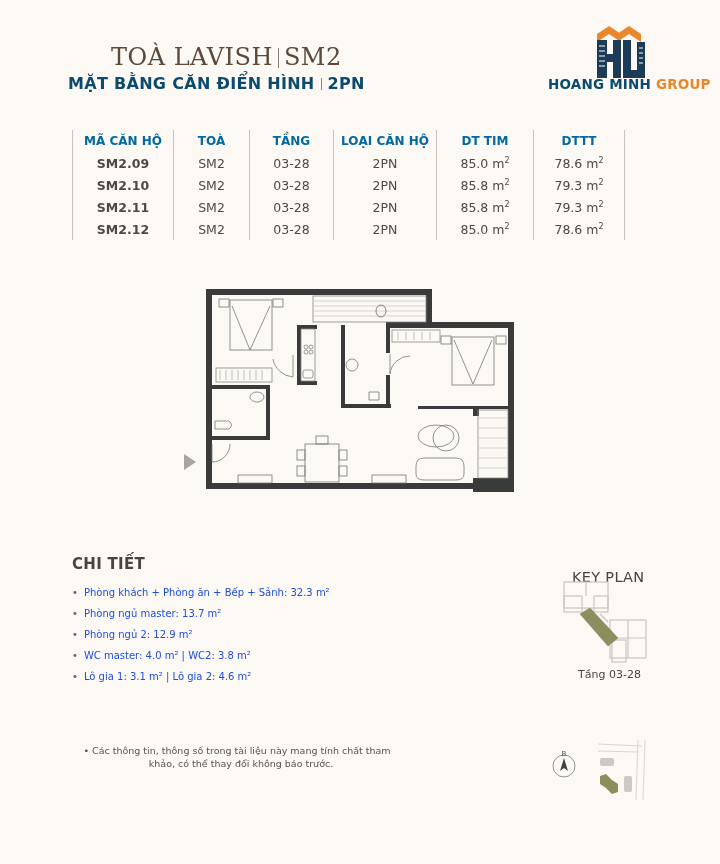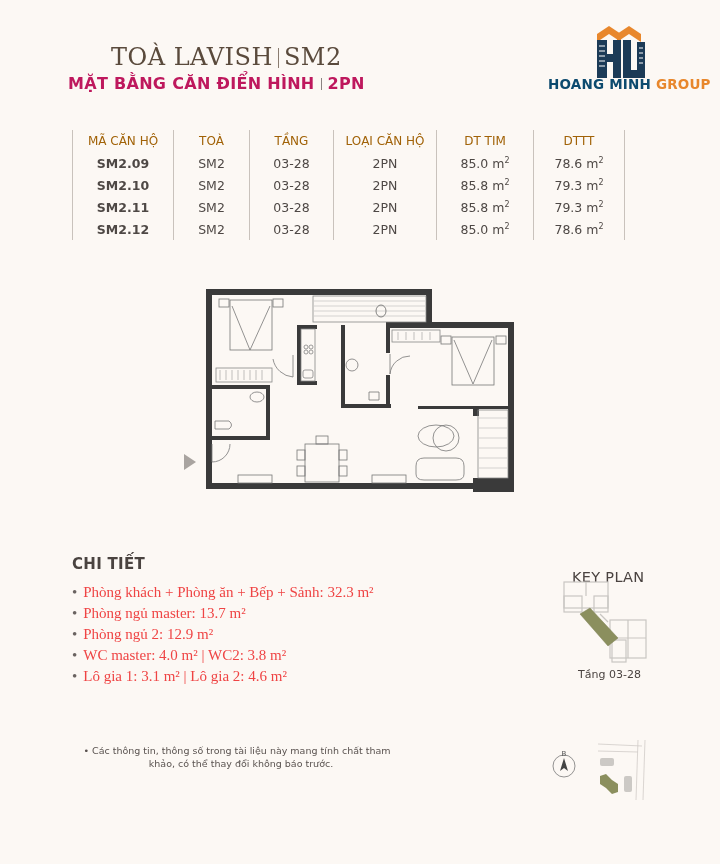--- a/index.html
+++ b/index.html
@@ -6,43 +6,43 @@
   body {
     width:720px; height:864px; background:#fcf8f4; position:relative; overflow:hidden;
     font-family:"DejaVu Sans", sans-serif; color:#4a4340;
   }
   .title1 {
     position:absolute; left:68px; top:43px; font-family:"DejaVu Serif", serif;
     font-size:24px; color:#5a4a3c; letter-spacing:0.5px; white-space:nowrap;margin-left:43px;
   }
   .title1 .sep { display:inline-block; width:1px; height:20px; background:#8a7c70; vertical-align:-3px; margin:0 5px; }
   .title2 {
-    position:absolute; left:68px; top:74px; font-size:16px; font-weight:bold; color:#be185d;
+    position:absolute; left:68px; top:74px; font-size:16px; font-weight:bold; color:#0c4a6e;
     letter-spacing:0.3px; white-space:nowrap;
   }
   .title2 .sep { display:inline-block; width:1px; height:12px; background:#8a8380; vertical-align:-1px; margin:0 6px; }
 
   .logo { position:absolute; left:548px; top:18px; width:150px; height:80px; }
   .logo-text { position:absolute; left:548px; top:76px; font-size:13.5px; font-weight:bold; letter-spacing:0.2px; white-space:nowrap; }
   .logo-text .a { color:#0c4a6e; }
   .logo-text .b { color:#e8872c; }
 
   table.units { position:absolute; left:72px; top:130px; border-collapse:collapse; font-size:12.5px; color:#4e4845; }
   table.units th, table.units td { text-align:center; padding:0; }
-  table.units th { font-weight:normal; height:22px; font-size:12px; color:#a16207; }
+  table.units th { font-weight:bold; height:22px; font-size:12px; color:#0369a1; }
   table.units td { height:22px; }
   table.units td.code { font-weight:bold; }
   table.units .bl { border-left:1px solid #c9c2bc; }
   table.units .br { border-right:1px solid #c9c2bc; }
   sup { font-size:8px; vertical-align:5px; }
 
   .plan { position:absolute; left:180px; top:285px; width:340px; height:210px; }
 
   .detail-title { position:absolute; left:72px; top:555px; font-size:15px; color:#4a4340; letter-spacing:0.3px;font-weight:bold; }
-  ul.details { position:absolute; left:72px; top:582px; margin:0; padding:0; list-style:none; font-size:15px; color:#ef4444;font-family:Liberation Serif, serif; }
+  ul.details { position:absolute; left:72px; top:582px; margin:0; padding:0; list-style:none; font-size:10px; color:#1d4ed8; }
   ul.details li { height:21px; line-height:21px; white-space:nowrap; }
   ul.details li::before { content:"•"; margin-right:6px; color:#6a6360; }
 
   .keyplan-title { position:absolute; left:572px; top:555px; font-size:14.5px; color:#4a4340; letter-spacing:0.3px;margin-top:14px; }
   .keyplan { position:absolute; left:560px; top:578px; width:95px; height:90px; }
   .keyplan-caption { position:absolute; left:578px; top:668px; font-size:11px; color:#4a4340; }
 
   ul.notes { position:absolute; left:72px; top:744px; margin:0; padding:0; list-style:none; font-size:9.5px; color:#5a5350; width:330px; line-height:13px;text-align:center; }
   ul.notes li { padding-left:8px; text-indent:-8px; }
   ul.notes li::before { content:"• "; }

